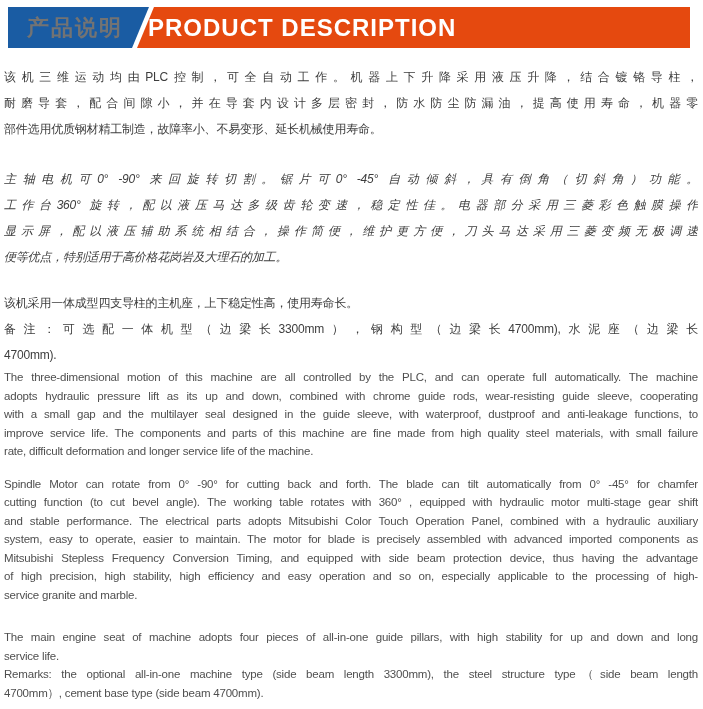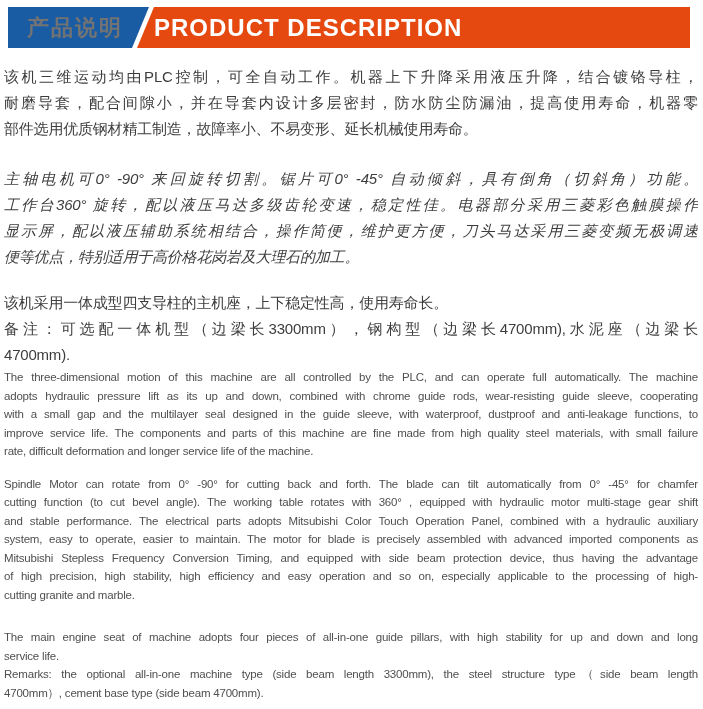--- a/index.html
+++ b/index.html
@@ -26,37 +26,37 @@
     background: var(--c-orange, #E5490F);
     clip-path: polygon(146px 0, 100% 0, 100% 100%, 129px 100%);
   }
   .banner .cn-title {
     position: absolute; left: 0; top: 0; width: 134px; height: 41px;
     line-height: 41px; text-align: center;
     color: #737373; font-weight: bold; font-size: 22px; letter-spacing: 2px;
     z-index: 2;
   }
   .banner .en-title {
-    position: absolute; left: 146px; top: 0; right: 0; height: 49px;
+    position: absolute; left: 140px; top: 0; right: 0; height: 49px;
     line-height: 41px; text-align: left;
     color: #ffffff; font-weight: bold; font-size: 24px; letter-spacing: 1px;
     z-index: 2;
   }
   
   .content { padding: 0 5px 0 4px; }
   .par .ln {
     text-align: justify;
     text-align-last: justify;
     white-space: nowrap;
     overflow: hidden;
   }
   .par .ln:last-child { text-align-last: left; }
   .par-cn {
     color: #3d3d3d;
-    font-size: 15px;
+    font-size: 12px;
     line-height: 26px;
     letter-spacing: -0.2px;
   }
   .par-en {
     color: #4f4f4f;
     font-size: 11.5px;
     line-height: 18.5px;
     letter-spacing: -0.2px;
   }
   #p-cn1 { margin-top: 16px; }
@@ -103,21 +103,21 @@
       <div class="ln">improve service life. The components and parts of this machine are fine made from high quality steel materials, with small failure</div>
       <div class="ln">rate, difficult deformation and longer service life of the machine.</div>
     </div>
   <div id="p-en2" class="par par-en">
       <div class="ln">Spindle Motor can rotate from 0° -90° for cutting back and forth. The blade can tilt automatically from 0° -45° for chamfer</div>
       <div class="ln">cutting function (to cut bevel angle). The working table rotates with 360° , equipped with hydraulic motor multi-stage gear shift</div>
       <div class="ln">and stable performance. The electrical parts adopts Mitsubishi Color Touch Operation Panel, combined with a hydraulic auxiliary</div>
       <div class="ln">system, easy to operate, easier to maintain. The motor for blade is precisely assembled with advanced imported components as</div>
       <div class="ln">Mitsubishi Stepless Frequency Conversion Timing, and equipped with side beam protection device, thus having the advantage</div>
       <div class="ln">of high precision, high stability, high efficiency and easy operation and so on, especially applicable to the processing of high-</div>
-      <div class="ln">cutting granite and marble.</div>
+      <div class="ln">service granite and marble.</div>
     </div>
   <div id="p-en3" class="par par-en">
       <div class="ln">The main engine seat of machine adopts four pieces of all-in-one guide pillars, with high stability for up and down and long</div>
       <div class="ln">service life.</div>
       <div class="ln">Remarks: the optional all-in-one machine type (side beam length 3300mm), the steel structure type（side beam length</div>
       <div class="ln">4700mm）, cement base type (side beam 4700mm).</div>
     </div>
 </div>
 
 </body></html>

